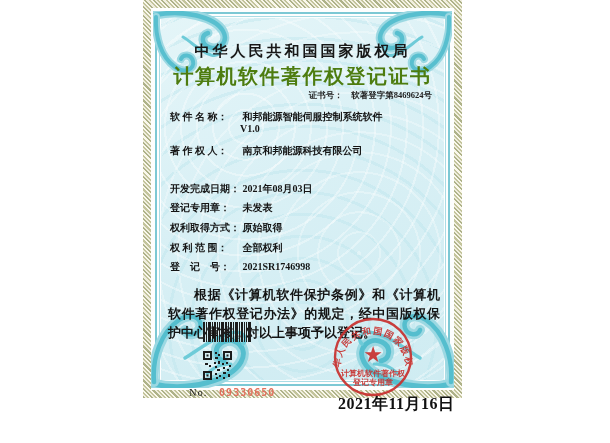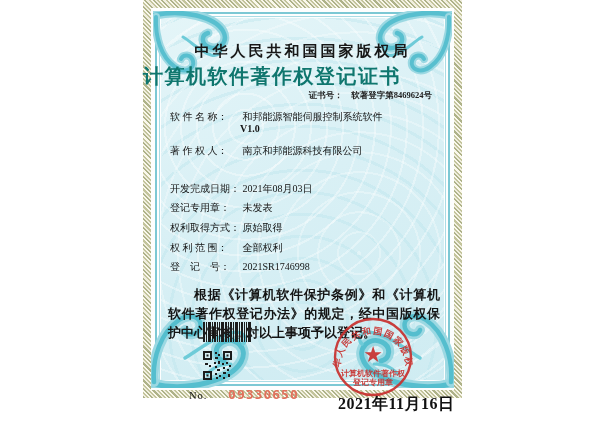--- a/index.html
+++ b/index.html
@@ -38,29 +38,29 @@
   .orn-tr{right:10px;top:11px;transform:scaleX(-1);}
   .orn-bl{left:8px;bottom:10px;transform:scaleY(-1);}
   .orn-br{right:8px;bottom:10px;transform:scale(-1,-1);}
 
   
   .authority{
     position:absolute;left:0;right:0;top:42px;text-align:center;
     font-size:15px;font-weight:bold;color:#171717;letter-spacing:3px;white-space:nowrap;
   }
   .cert-title{
-    position:absolute;left:0;right:0;top:63px;text-align:left;
-    font-size:20px;font-weight:bold;color:#0f766e;letter-spacing:1.5px;white-space:nowrap;font-family:Liberation Serif, serif;
+    position:absolute;left:0;right:0;top:63px;text-align:center;
+    font-size:20px;font-weight:bold;color:#4d7c0f;letter-spacing:1.5px;white-space:nowrap;font-family:Liberation Serif, serif;
   }
   .cert-no{
     position:absolute;right:30px;top:90px;
     font-size:8.5px;font-weight:bold;color:#222;
   }
 
-  .row{position:absolute;left:27px;white-space:nowrap;font-size:10px;font-weight:normal;color:#141414;}
+  .row{position:absolute;left:27px;white-space:nowrap;font-size:10px;font-weight:bold;color:#141414;}
   .row .lbl{display:inline-block;width:70px;}
   .row .val{display:inline-block;}
   .r-name{top:110px;}
   .r-ver{top:123px;left:97px;font-size:10px;font-weight:bold;color:#141414;position:absolute;}
   .r-owner{top:144px;}
   .r-dev{top:182px;}
   .r-pub{top:201px;}
   .r-acq{top:221px;}
   .r-scope{top:241px;}
   .r-reg{top:260px;}
@@ -71,21 +71,21 @@
     text-indent:2em;text-align:justify;
   }
 
   .barcode{position:absolute;left:60px;top:322px;}
   .qrcode{position:absolute;left:60px;top:351px;}
 
   .serial{position:absolute;left:46px;top:387px;font-size:10.5px;color:#1a1a1a;white-space:nowrap;}
   .serial .no-lbl{font-weight:normal;letter-spacing:1px;}
   .serial .no-val{
     color:#e2705c;font-family:"DejaVu Sans Mono",monospace;
-    font-size:13px;letter-spacing:1px;margin-left:18px;font-weight:bold;
+    font-size:10px;letter-spacing:1px;margin-left:9px;font-weight:bold;
   }
 
   .seal{position:absolute;left:188px;top:315px;opacity:.92;}
   .seal-date{
     position:absolute;left:195px;top:394px;font-size:16px;font-weight:bold;
     color:#111;letter-spacing:.5px;white-space:nowrap;
   }
 </style>
 </head>
 <body>

